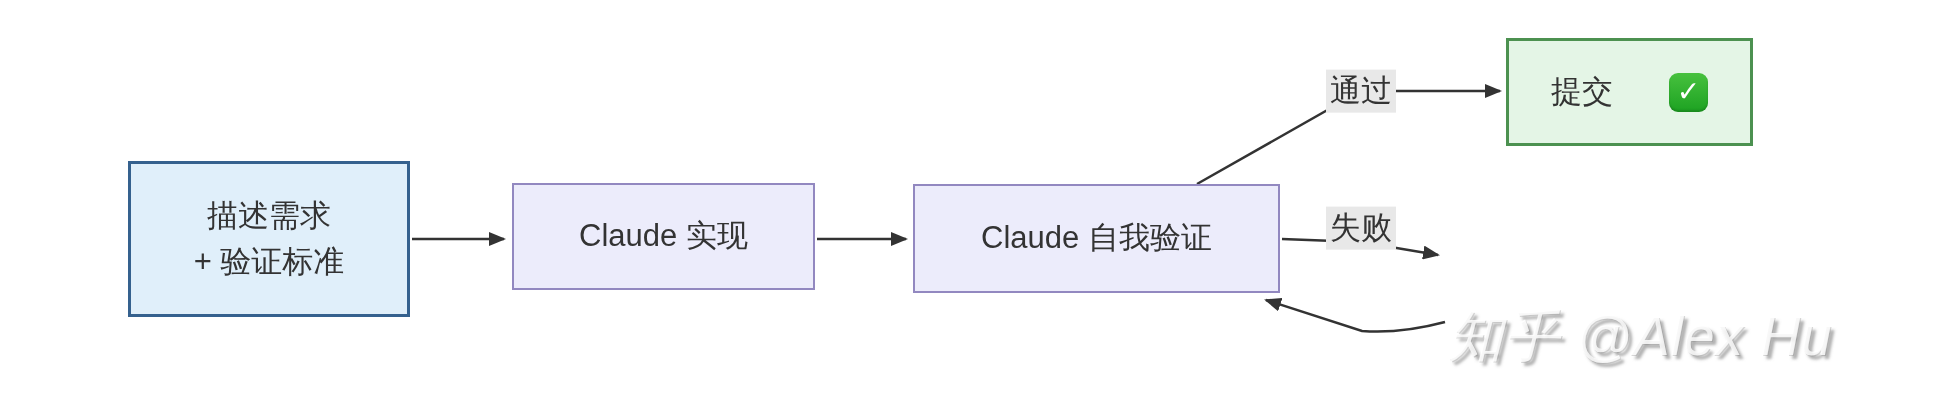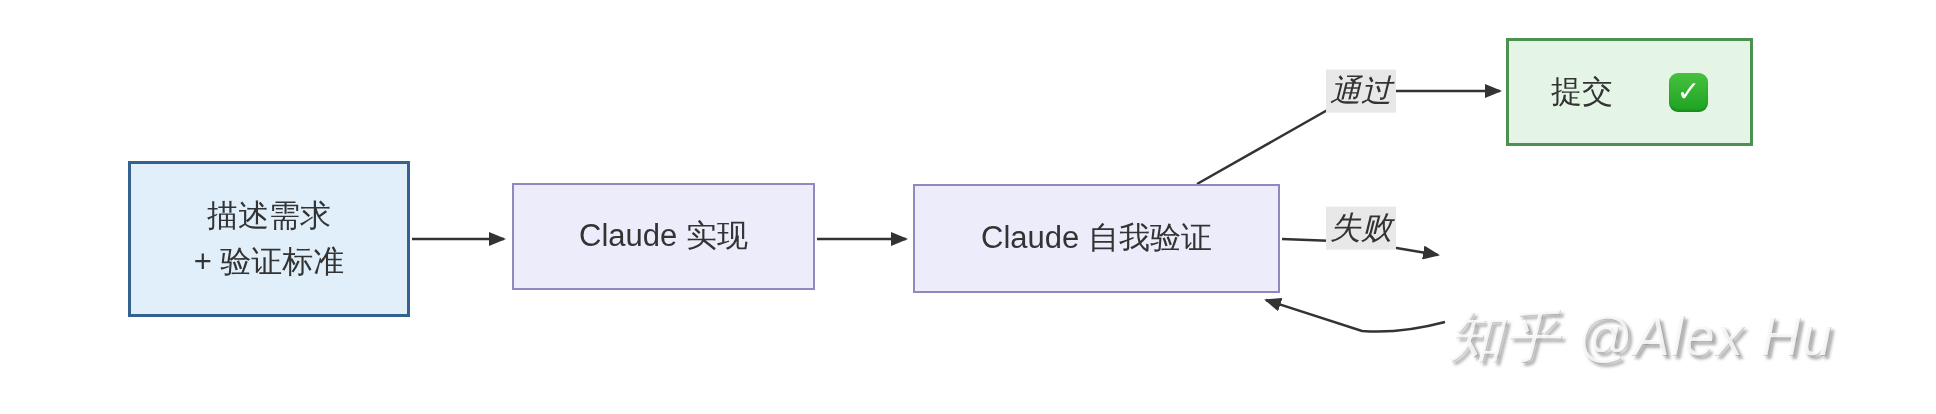--- a/index.html
+++ b/index.html
@@ -76,21 +76,20 @@
   .edge-label {
     position: absolute;
     transform: translate(-50%, -50%);
     background: #e8e8e8;
     color: #333333;
     font-size: 31px;
     line-height: 1.25;
     padding: 2px 4px;
     z-index: 3;
     white-space: nowrap;
-    font-style: italic;
   }
   .edge-label.pass { left: 1361px; top: 91px; }
   .edge-label.fail { left: 1361px; top: 228px; }
   .watermark {
     position: absolute;
     left: 1448px;
     top: 300px;
     z-index: 5;
     font-size: 55px;
     letter-spacing: 1px;

